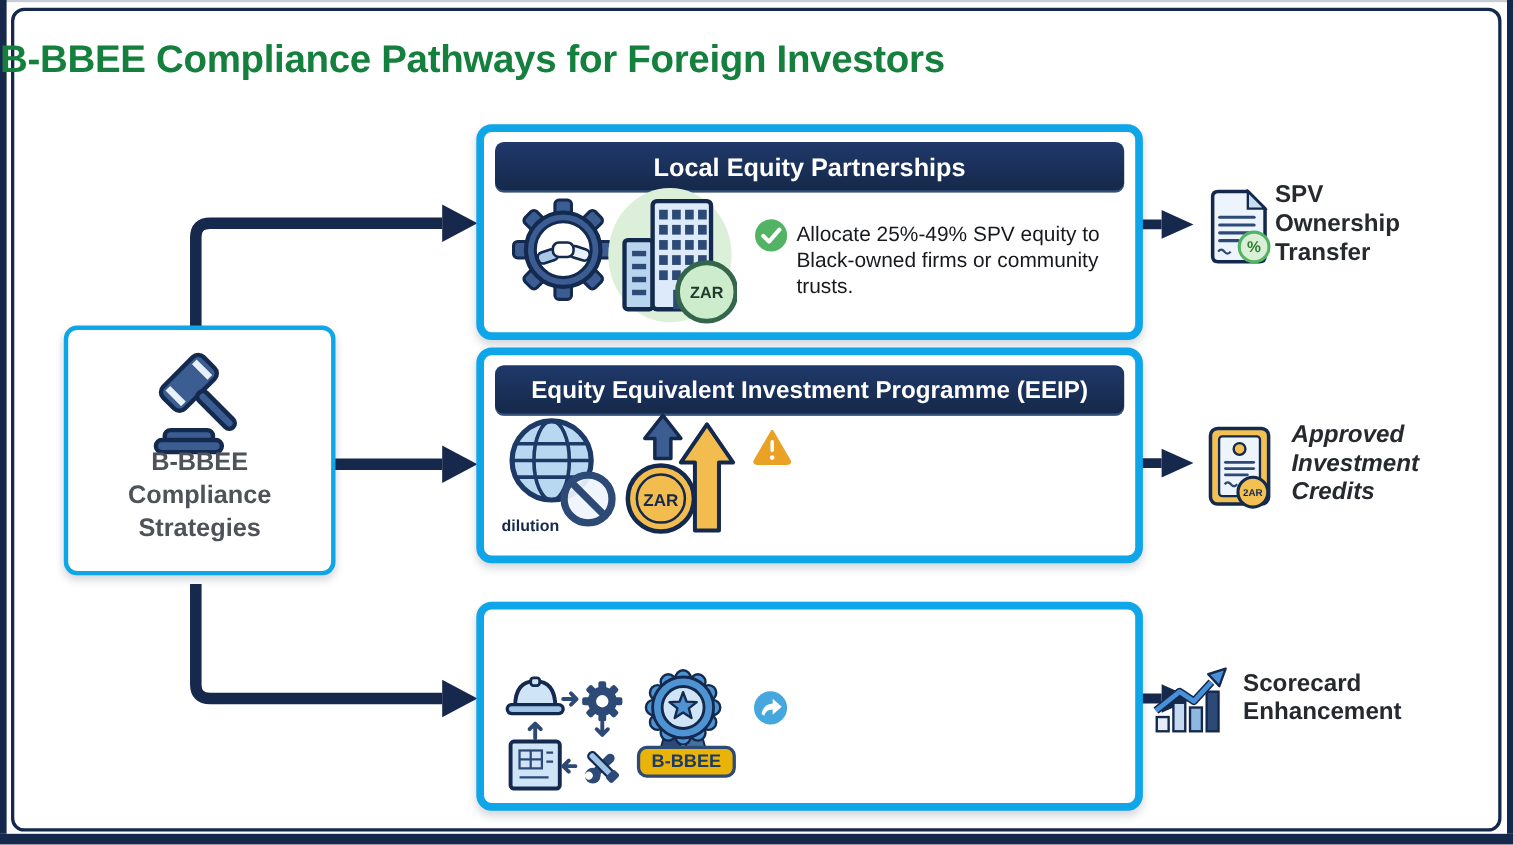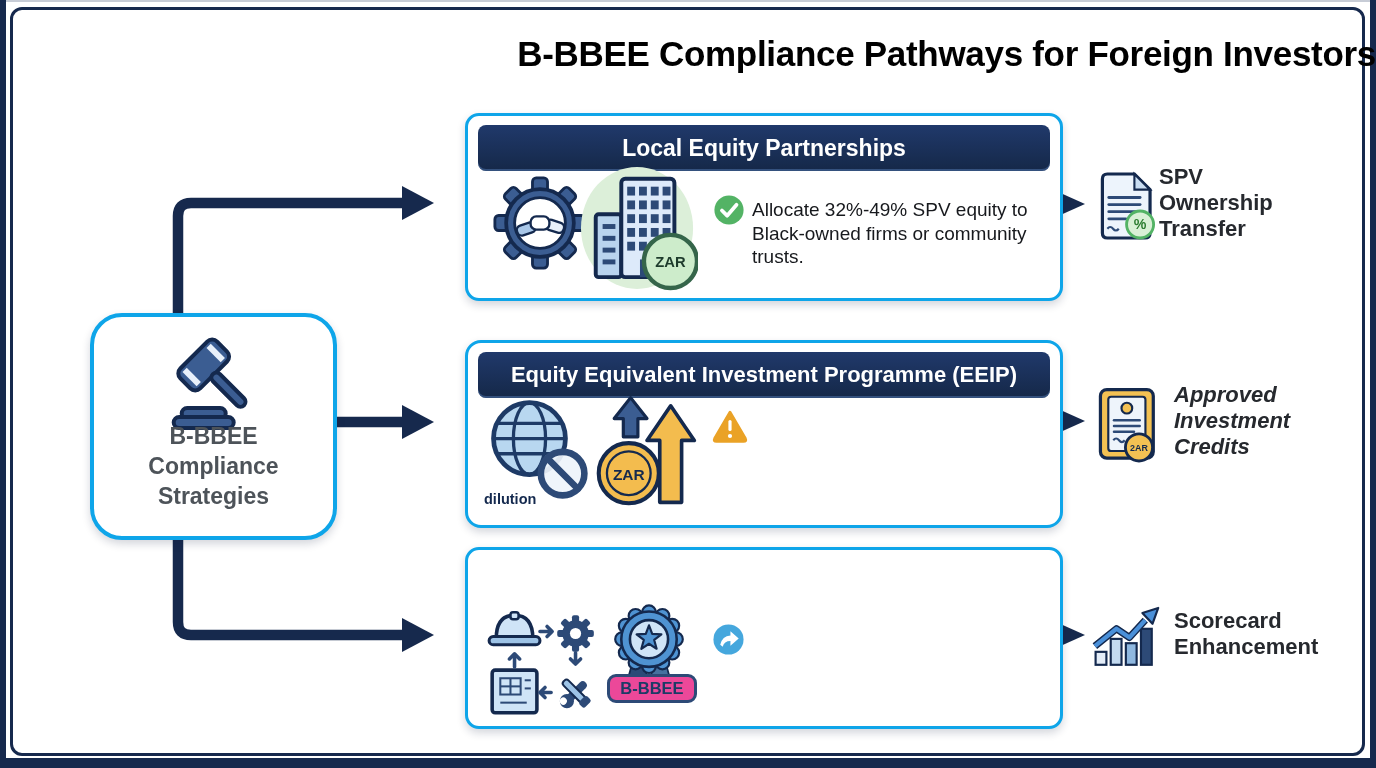--- a/index.html
+++ b/index.html
@@ -1,40 +1,40 @@
 <!DOCTYPE html>
 <html><head>
 <meta charset="utf-8">
 <style>
   html,body{margin:0;padding:0;background:#ffffff;}
   #stage{position:relative;width:1376px;height:768px;background:#ffffff;overflow:hidden;
          font-family:"Liberation Sans", sans-serif;}
   .edge{position:absolute;background:#16294d;}
   #frame{position:absolute;left:10px;top:7px;width:1349px;height:743px;
          border:3.5px solid #16294d;border-radius:12px;}
-  #title{position:absolute;left:0;top:34px;width:100%;text-align:right;
-         font-size:35px;font-weight:bold;color:#000000;letter-spacing:-.3px;}
+  #title{position:absolute;left:0;top:34px;width:100%;text-align:left;
+         font-size:35px;font-weight:bold;color:#15803d;letter-spacing:-.3px;}
   #overlay{position:absolute;left:0;top:0;width:1376px;height:768px;}
-  .box{position:absolute;background:#ffffff;border:3px solid #0ea5e9;border-radius:14px;
-       box-shadow:0 4px 8px rgba(15,30,60,.18);margin-left:32px;}
-  #root-box{left:58px;top:313px;width:239px;height:219px;border-width:4px;border-radius:32px;}
+  .box{position:absolute;background:#ffffff;border:7px solid #0ea5e9;border-radius:14px;
+       box-shadow:0 4px 8px rgba(15,30,60,.18);}
+  #root-box{left:58px;top:296px;width:239px;height:219px;border-width:4px;border-radius:12px;}
   #root-box svg{position:absolute;left:50%;transform:translateX(-53%);top:14px;}
   #root-label{position:absolute;top:104px;left:10%;width:80%;text-align:center;
               font-size:23px;line-height:30px;font-weight:bold;color:#4d5359;}
   .card{left:433px;width:592px;}
-  #card1{top:113px;height:182px;} #card2{top:340px;height:182px;border-radius:16px;} #card3{top:547px;height:176px;}
+  #card1{top:113px;height:182px;} #card2{top:316px;height:182px;} #card3{top:547px;height:176px;}
   .card-header{position:absolute;left:10px;right:10px;top:9px;height:46px;border-radius:8px;
                background:linear-gradient(180deg,#20396b,#152848);
                box-shadow:inset 0 -2px 0 rgba(90,130,190,.45);
                color:#ffffff;font-weight:bold;font-size:23px;line-height:46px;text-align:center;}
   #card2 .card-header{font-size:22px;}
   .abs{position:absolute;}
   .desc{position:absolute;font-size:19px;line-height:23.5px;color:#17191d;font-weight:500;}
   .caption{position:absolute;font-size:14.5px;font-weight:bold;color:#14294e;}
-  .pill{position:absolute;background:#ec4899;border:3px solid #2d4a77;border-radius:9px;
+  .pill{position:absolute;background:#eab308;border:3px solid #2d4a77;border-radius:9px;
         font-size:16.5px;font-weight:bold;color:#1d3a66;text-align:center;line-height:23px;}
   .outcome{position:absolute;}
   .outcome-label{position:absolute;font-size:22px;line-height:26px;font-weight:bold;color:#26292e;}
 </style>
 </head>
 <body>
 
 <div id="stage">
 
   <div class="edge" style="left:0;top:0;width:1376px;height:2px;background:#c7ccd6;"></div>
@@ -132,21 +132,21 @@
           <rect x="60" y="80" width="8" height="9"></rect>
         <rect x="61" y="98" width="15" height="18"></rect>
       </g>
       <circle cx="92" cy="100" r="27" fill="#cdeccb" stroke="#35654a" stroke-width="4.5"></circle>
       <text x="92" y="106" text-anchor="middle" font-size="15" font-weight="bold" fill="#1e3b2c">ZAR</text>
     </svg>
     <svg class="abs" style="left:245px;top:78px;" width="32" height="32" viewBox="0 0 34 34">
       <circle cx="17" cy="17" r="15.5" fill="#53b365"></circle>
       <path d="M9.5 17.5 L15 23 L25 11.5" stroke="#ffffff" stroke-width="4" fill="none" stroke-linecap="round" stroke-linejoin="round"></path>
     </svg>
-    <div class="desc" style="left:284px;top:82px;width:280px;">Allocate 32%-49% SPV equity to Black-owned firms or community trusts.</div>
+    <div class="desc" style="left:284px;top:82px;width:280px;">Allocate 25%-49% SPV equity to Black-owned firms or community trusts.</div>
   </div>
 
   <div class="box card" id="card2">
     <div class="card-header">Equity Equivalent Investment Programme (EEIP)</div>
     <svg class="abs" style="left:17px;top:53px;" width="106" height="106" viewBox="0 0 112 112">
       <circle cx="47" cy="45" r="38" fill="#b8d7f0" stroke="#1d3a66" stroke-width="5"></circle>
       <ellipse cx="47" cy="45" rx="17" ry="38" fill="none" stroke="#1d3a66" stroke-width="3.5"></ellipse>
       <line x1="13" y1="29" x2="81" y2="29" stroke="#1d3a66" stroke-width="3.5"></line>
       <line x1="9" y1="45" x2="85" y2="45" stroke="#1d3a66" stroke-width="3.5"></line>
       <line x1="13" y1="61" x2="81" y2="61" stroke="#1d3a66" stroke-width="3.5"></line>
@@ -275,21 +275,21 @@
           <line x1="25" y1="56" x2="61" y2="56"></line>
           <line x1="25" y1="64" x2="53" y2="64"></line>
       </g>
       <path d="M24 76 q4 -5 8 0 t8 0" stroke="#2d4a77" stroke-width="3" fill="none"></path>
       <circle cx="60" cy="86" r="19" fill="#f3c153" stroke="#14294e" stroke-width="4"></circle>
       <text x="60" y="91" text-anchor="middle" font-size="12.5" font-weight="bold" fill="#14294e">2AR</text>
     </svg>
     <div class="outcome-label" style="left:78px;top:2px;width:150px;font-style:italic;">Approved Investment Credits</div>
   </div>
 
-  <div class="outcome" style="left:1092px;top:596px;width:260px;height:80px;">
+  <div class="outcome" style="left:1048px;top:596px;width:260px;height:80px;">
     <svg class="abs" style="left:0;top:8px;" width="72" height="64" viewBox="0 0 100 88">
       <g stroke="#14294e" stroke-width="3">
         <rect x="5" y="66" width="15" height="18" fill="#e4edf8"></rect>
         <rect x="26" y="48" width="15" height="36" fill="#c3daf0"></rect>
         <rect x="47" y="54" width="15" height="30" fill="#8fb8e0"></rect>
         <rect x="68" y="34" width="15" height="50" fill="#2d4a77"></rect>
       </g>
       <path d="M4 58 L34 34 L52 46 L74 22" stroke="#14294e" stroke-width="10" fill="none" stroke-linejoin="round"></path>
       <path d="M4 58 L34 34 L52 46 L74 22" stroke="#4a90d9" stroke-width="6" fill="none" stroke-linejoin="round"></path>
       <polygon points="92,5 70,12 84,27" fill="#4a90d9" stroke="#14294e" stroke-width="3" stroke-linejoin="round"></polygon>

